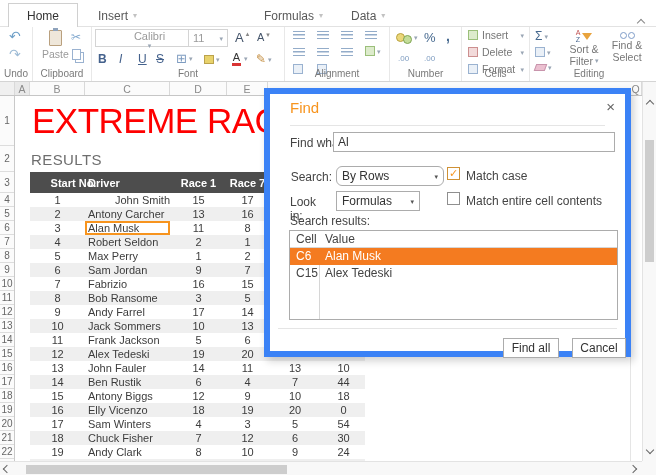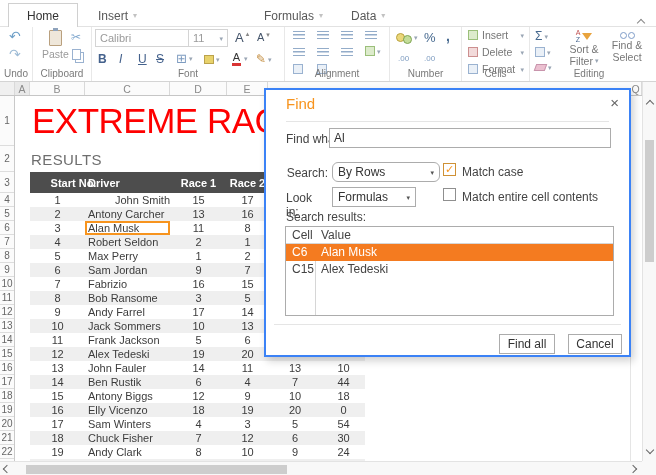--- a/index.html
+++ b/index.html
@@ -70,21 +70,21 @@
   
   .sb{background:#F8F8F8;z-index:5;}
   #vscroll{position:absolute;left:642px;top:82px;width:14px;height:379px;border-left:1px solid #E3E3E3;}
   #vthumb{position:absolute;left:2px;top:58px;width:9px;height:122px;background:#CDCDCD;}
   #hscroll{position:absolute;left:0;top:461px;width:642px;height:14px;border-top:1px solid #E3E3E3;}
   #hthumb{position:absolute;left:26px;top:3px;width:261px;height:9px;background:#CDCDCD;}
   #sbcorner{position:absolute;left:642px;top:461px;width:14px;height:14px;}
   .sbarrow{position:absolute;display:flex;align-items:center;justify-content:center;width:14px;height:14px;}
 
   
-  #dialog{position:absolute;left:264px;top:88px;width:367px;height:269px;background:#fff;border:2px solid #3b82f6;
+  #dialog{position:absolute;left:264px;top:88px;width:367px;height:269px;background:#fff;border:6px solid #3b82f6;
           box-shadow:3px 4px 8px rgba(0,0,0,0.18);z-index:50;font-size:12px;color:#444;}
   #dlg-title{position:absolute;left:20px;top:5px;font-size:15px;color:var(--accent);}
   #dlg-close{position:absolute;right:10px;top:4px;font-size:15px;color:#666;cursor:default;}
   .dlg-hr{position:absolute;height:1px;background:#E5E5E5;}
   .dlg-label{position:absolute;color:#444;}
   .txt{position:absolute;height:20px;border:1px solid #ACACAC;font-size:12px;padding:0 4px;color:#333;
        font-family:"Liberation Sans","DejaVu Sans",sans-serif;}
   .drop{position:absolute;height:20px;border:1px solid #ACACAC;background:#fff;display:flex;align-items:center;
         justify-content:space-between;padding:0 5px;color:#333;}
   .cb{position:absolute;width:13px;height:13px;background:#fff;display:flex;align-items:center;justify-content:center;
@@ -149,21 +149,21 @@
       <div class="rbtn" style="left:38px;top:4px;font-size:12px;color:#7FA7CE;">
           <span>✂</span>
         </div>
       <div class="rbtn" style="left:39px;top:22px;">
           <span class="ic-copy"></span>
         </div>
       <div class="glabel">Clipboard</div>
     </div>
 
     <div class="rgroup" style="left:92px;width:193px;">
-      <div class="combo" style="left:3px;top:2px;width:109px;">
+      <div class="combo" style="left:3px;top:2px;width:109px;flex-direction:column;">
         <span>Calibri</span>
           <span class="caret">▾</span>
       </div>
       <div class="combo" style="left:96px;top:2px;width:40px;">
         <span>11</span>
           <span class="caret">▾</span>
       </div>
       <div class="rbtn" style="left:143px;top:4px;color:#44546A;font-size:13px;">
         <span>A</span>
           <span style="font-size:7px;margin-top:-8px;color:#888;">▴</span>
@@ -377,21 +377,21 @@
       <div class="gcell" style="top: 363px; height: 14px;">23</div>
     </div>
 
   <div id="sheet">
     <div id="sheet-title" style="color: rgb(254, 0, 0);">EXTREME RACING</div>
     <div id="sheet-subtitle">RESULTS</div>
     <div id="table-head" style="background: rgb(77, 77, 77);">
       <span style="left:0;width:55px;margin-left:16px;">Start No.</span>
       <span style="left:55px;width:85px;justify-content:flex-start;padding-left:3px;">Driver</span>
       <span style="left:140px;width:57px;">Race 1</span>
-      <span style="left:197px;width:41px;">Race 2</span>
+      <span style="left:197px;width:41px;">Race 7</span>
     </div>
     <div id="sheet-rows">
         <div class="sheet-row" style="top: 97px;">
           <span style="left: 0px; width: 55px;">1</span>
           <span class="l" style="left: 55px; width: 85px; text-align: right;">John Smith</span>
           <span style="left: 140px; width: 57px;">15</span>
           <span style="left: 197px; width: 41px;">17</span>
           <span style="left: 238px; width: 54px;"></span>
           <span style="left: 292px; width: 43px;"></span>
         </div>

